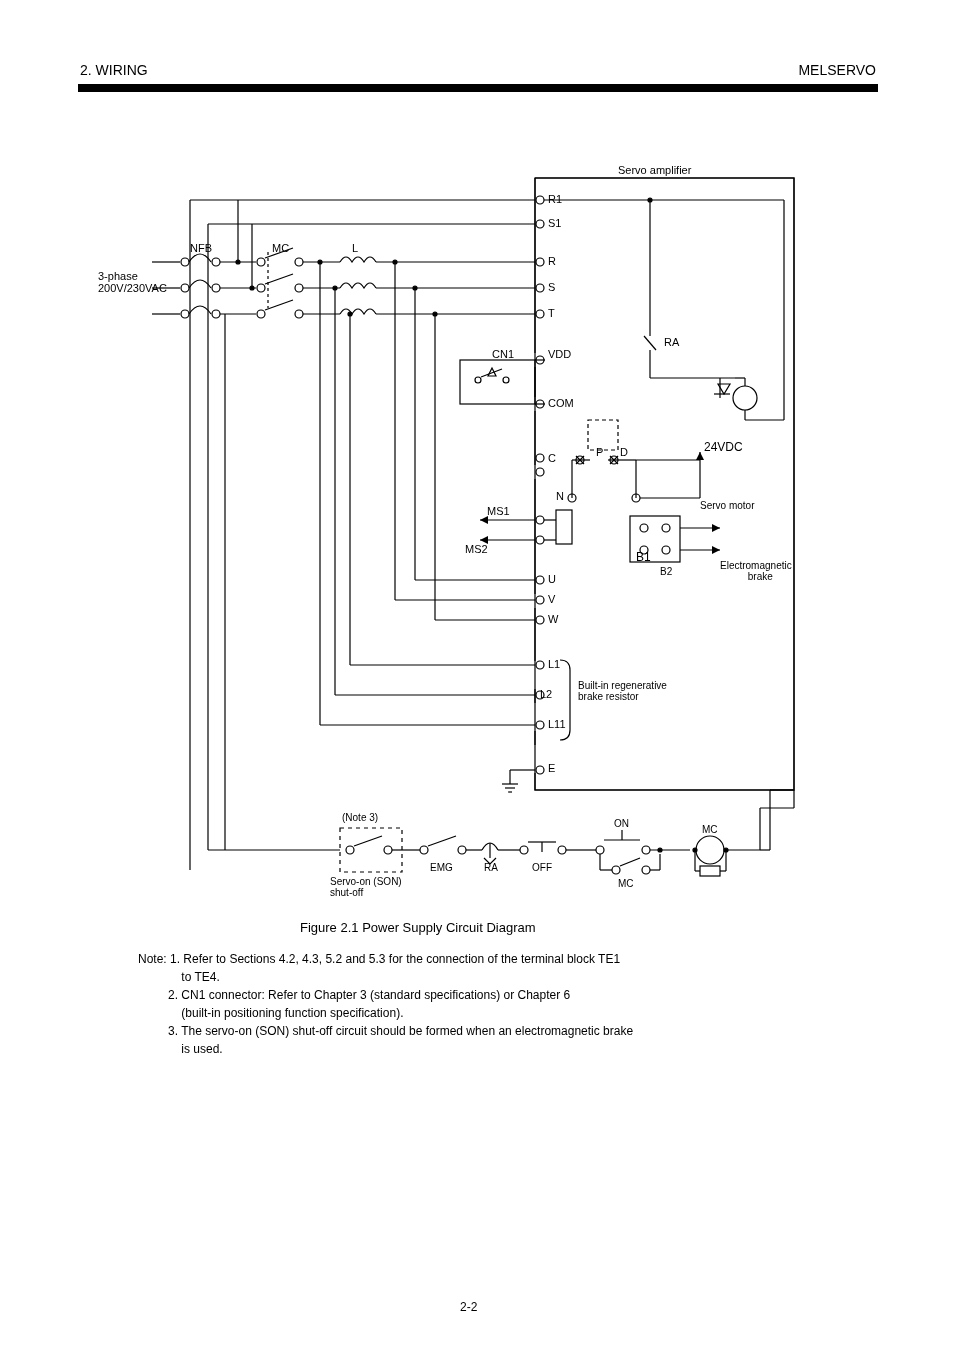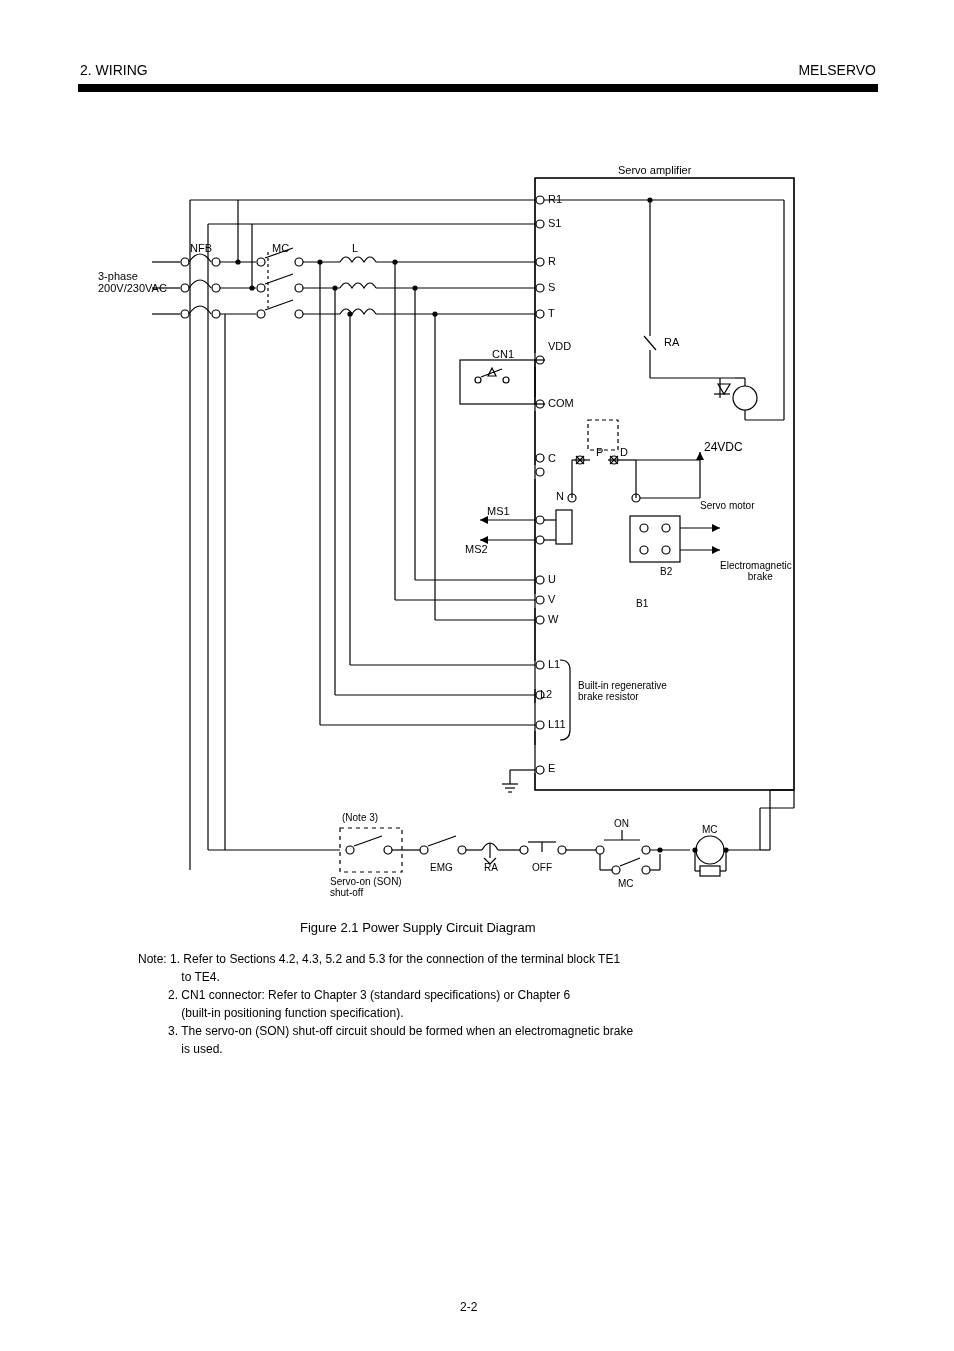--- a/index.html
+++ b/index.html
@@ -305,21 +305,21 @@
   <div class="label" style="left:352px; top:242px;">L</div>
 
   <div class="label" style="left:618px; top:164px;">Servo amplifier</div>
 
   <div class="label" style="left:548px; top:193px;">R1</div>
   <div class="label" style="left:548px; top:217px;">S1</div>
   <div class="label" style="left:548px; top:255px;">R</div>
   <div class="label" style="left:548px; top:281px;">S</div>
   <div class="label" style="left:548px; top:307px;">T</div>
 
-  <div class="label" style="left:548px; top:340px;">VDD</div>
+  <div class="label" style="left:548px; top:348px;">VDD</div>
   <div class="label" style="left:548px; top:397px;">COM</div>
   <div class="label" style="left:460px; top:348px;margin-left:32px;">CN1</div>
 
   <div class="label" style="left:548px; top:452px;">C</div>
   <div class="label" style="left:596px; top:446px;">P</div>
   <div class="label" style="left:620px; top:446px;">D</div>
   <div class="label" style="left:556px; top:490px;">N</div>
 
   <div class="label" style="left:487px; top:505px;">MS1</div>
   <div class="label" style="left:465px; top:543px;">MS2</div>
@@ -334,21 +334,21 @@
   <div class="label" style="left:548px; top:762px;">E</div>
 
   <div class="label" style="left:578px; top:680px; font-size:10px;">Built-in regenerative
 brake resistor</div>
 
   <div class="label" style="left:664px; top:336px;">RA</div>
   <div class="label" style="left:704px; top:440px; font-size:12px;">24VDC</div>
   <div class="label" style="left:700px; top:500px; font-size:10px;">Servo motor</div>
   <div class="label" style="left:720px; top:560px; font-size:10px;">Electromagnetic
           brake</div>
-  <div class="label" style="left:636px; top:598px; font-size:10px;">B1</div>
+  <div class="label" style="left:636px; top:550px; font-size:12px;">B1</div>
   <div class="label" style="left:660px; top:566px; font-size:10px;">B2</div>
 
   <div class="label" style="left:342px; top:812px; font-size:10px;">(Note 3)</div>
   <div class="label" style="left:330px; top:876px; font-size:10px;">Servo-on (SON)
 shut-off</div>
   <div class="label" style="left:430px; top:862px; font-size:10px;">EMG</div>
   <div class="label" style="left:484px; top:862px; font-size:10px;">RA</div>
   <div class="label" style="left:532px; top:862px; font-size:10px;">OFF</div>
   <div class="label" style="left:614px; top:818px; font-size:10px;">ON</div>
   <div class="label" style="left:702px; top:824px; font-size:10px;">MC</div>

